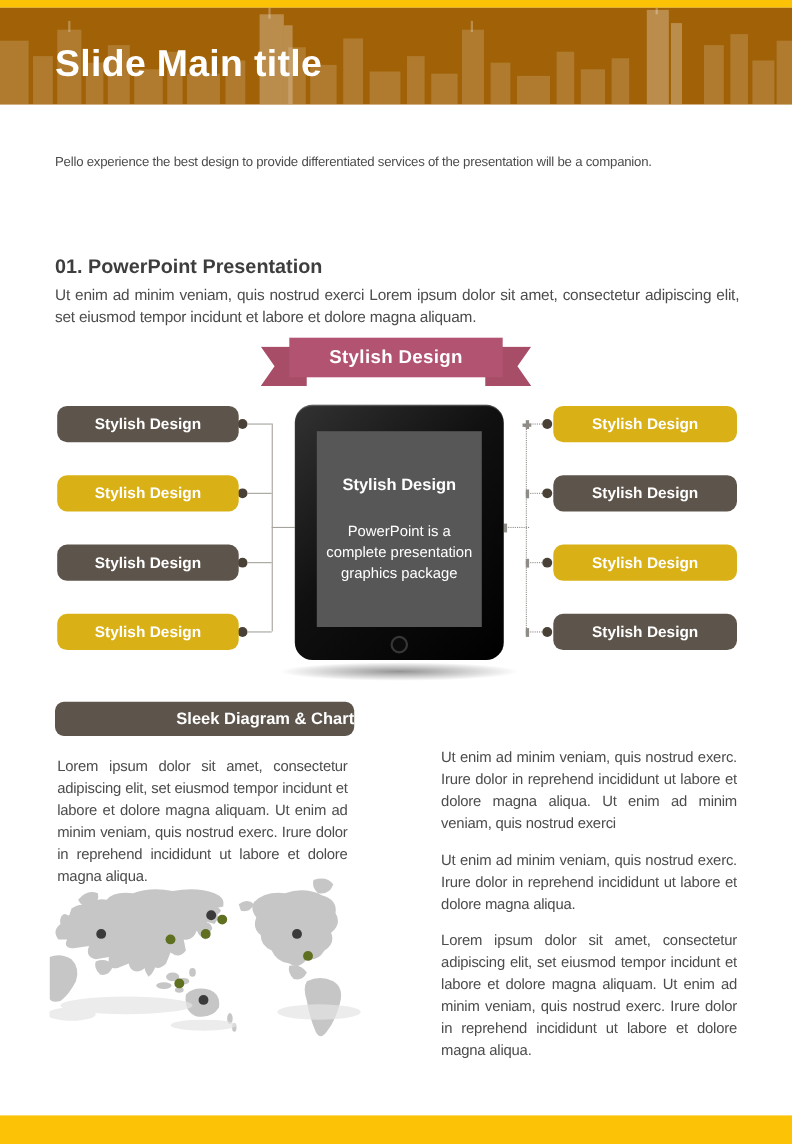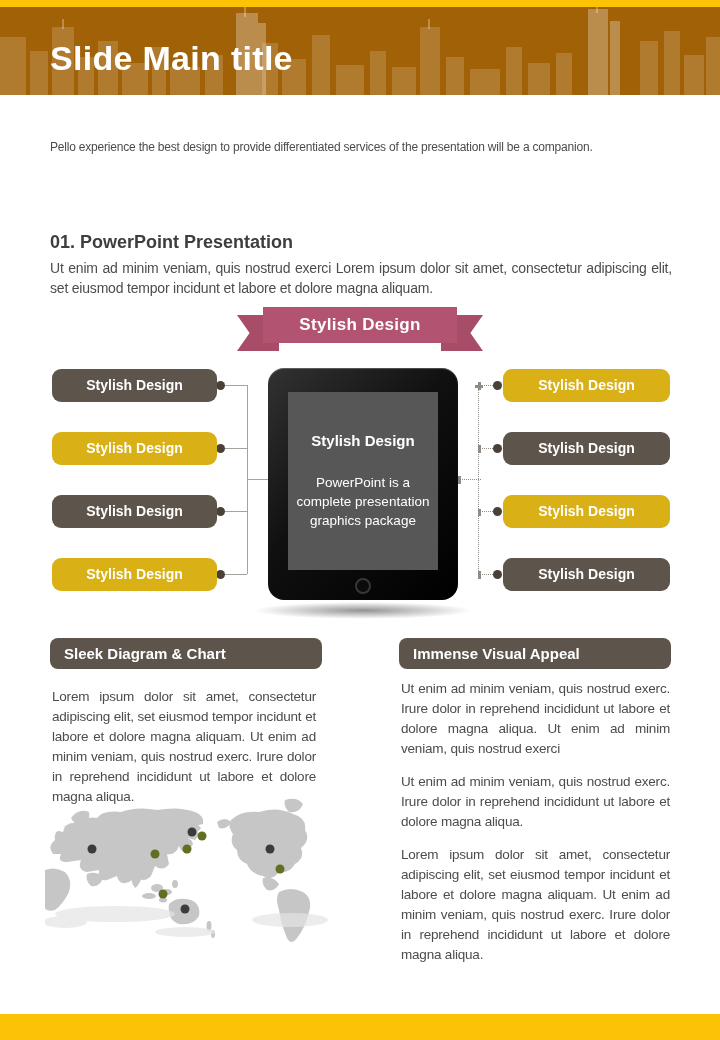--- a/index.html
+++ b/index.html
@@ -51,21 +51,21 @@
   .screen-body{font-size:13.5px;line-height:19px;}
   .home-btn{position:absolute;left:50%;bottom:6px;transform:translateX(-50%);width:12px;height:12px;border-radius:50%;
         background:#0b0b0b;border:2px solid #373737;}
   .tablet-shadow{position:absolute;left:253px;top:602px;width:220px;height:17px;border-radius:50%;
         background:radial-gradient(ellipse at center,rgba(0,0,0,.42) 0%,rgba(0,0,0,0) 70%);}
   
   .panel-head{position:absolute;top:638px;height:31px;background:#5d544b;color:#fff;font-size:15px;font-weight:bold;
         line-height:31px;padding-left:14px;border-radius:8px;box-sizing:border-box;width:272px;}
   .panel-head::after{content:"";position:absolute;left:10px;right:10px;bottom:-6px;height:10px;border-radius:50%;
         box-shadow:0 5px 6px rgba(0,0,0,.28);z-index:-1;}
-  .panel-head.left{left:50px;}
+  .panel-head.left{left:50px;text-align:right;}
   .panel-head.right{left:399px;}
   .panel-body{position:absolute;font-size:13.5px;color:#4c4c4c;line-height:20px;text-align:justify;letter-spacing:-.2px;}
   .panel-body.left{left:52px;width:264px;top:684px;}
   .panel-body.right{left:401px;width:269px;top:679px;}
   .panel-body p{margin:0 0 13px 0;}
   .panel-body p:last-child{margin-top:3px;}
   
   .world-map{position:absolute;left:45px;top:792px;width:290px;height:160px;}
 </style>
 </head>
@@ -172,21 +172,20 @@
   <div class="tablet">
     <div class="screen">
       <div class="screen-title">Stylish Design</div>
       <div class="screen-body">PowerPoint is a complete presentation graphics package</div>
     </div>
     <div class="home-btn"></div>
   </div>
   <div class="tablet-shadow"></div>
 
   <div class="panel-head left">Sleek Diagram &amp; Chart</div>
-  <div class="panel-head right">Immense Visual Appeal</div>
 
   <div class="panel-body left">
     <p>Lorem ipsum dolor sit amet, consectetur adipiscing elit, set eiusmod tempor incidunt et labore et dolore magna aliquam. Ut enim ad minim veniam, quis nostrud exerc. Irure dolor in reprehend incididunt ut labore et dolore magna aliqua.</p>
   </div>
 
   <div class="panel-body right">
     <p>Ut enim ad minim veniam, quis nostrud exerc. Irure dolor in reprehend incididunt ut labore et dolore magna aliqua. Ut enim ad minim veniam, quis nostrud exerci</p>
     <p>Ut enim ad minim veniam, quis nostrud exerc. Irure dolor in reprehend incididunt ut labore et dolore magna aliqua.</p>
     <p>Lorem ipsum dolor sit amet, consectetur adipiscing elit, set eiusmod tempor incidunt et labore et dolore magna aliquam. Ut enim ad minim veniam, quis nostrud exerc. Irure dolor in reprehend incididunt ut labore et dolore magna aliqua.</p>
   </div>

